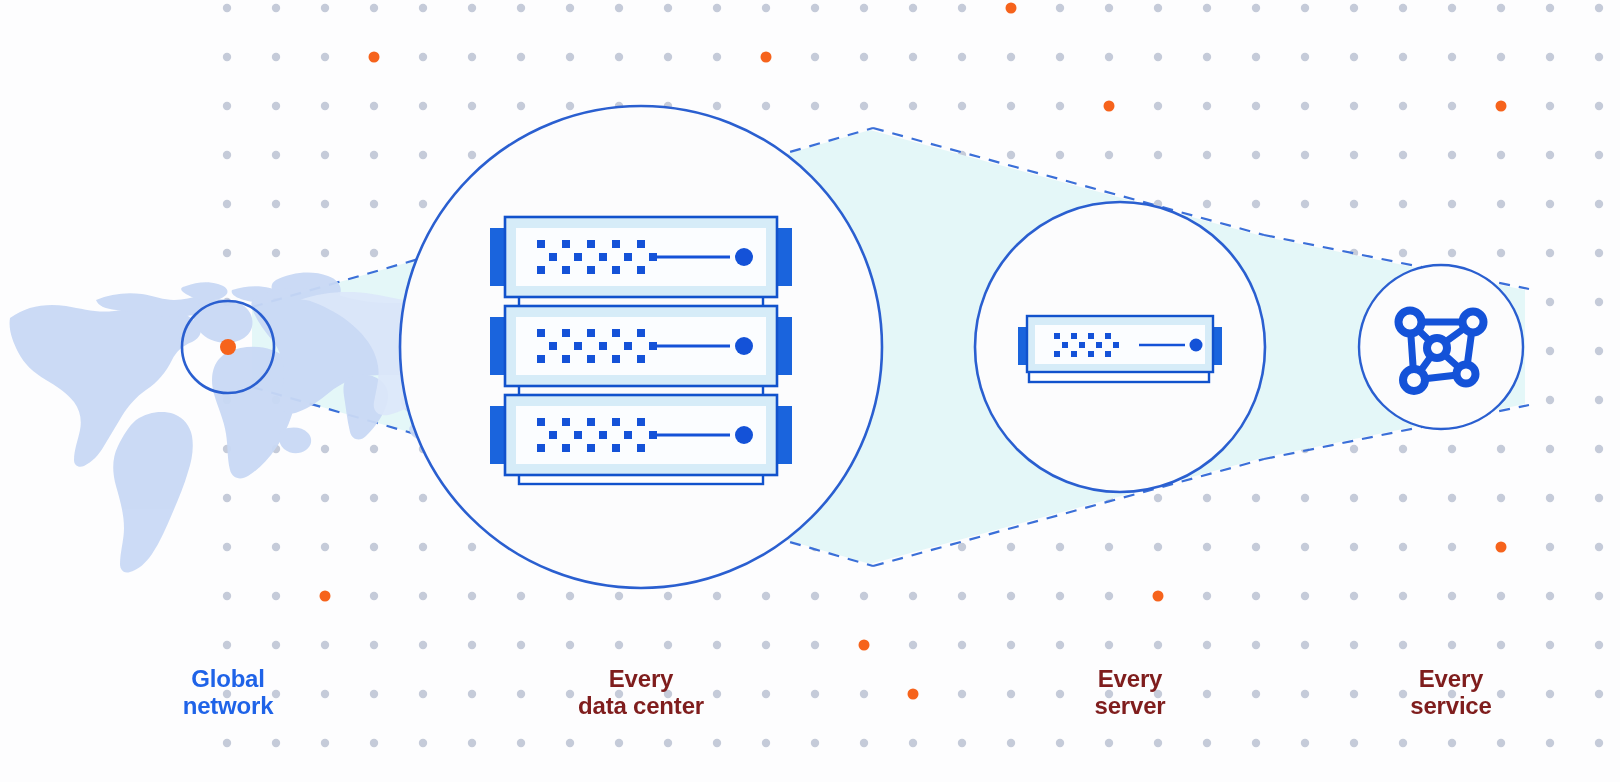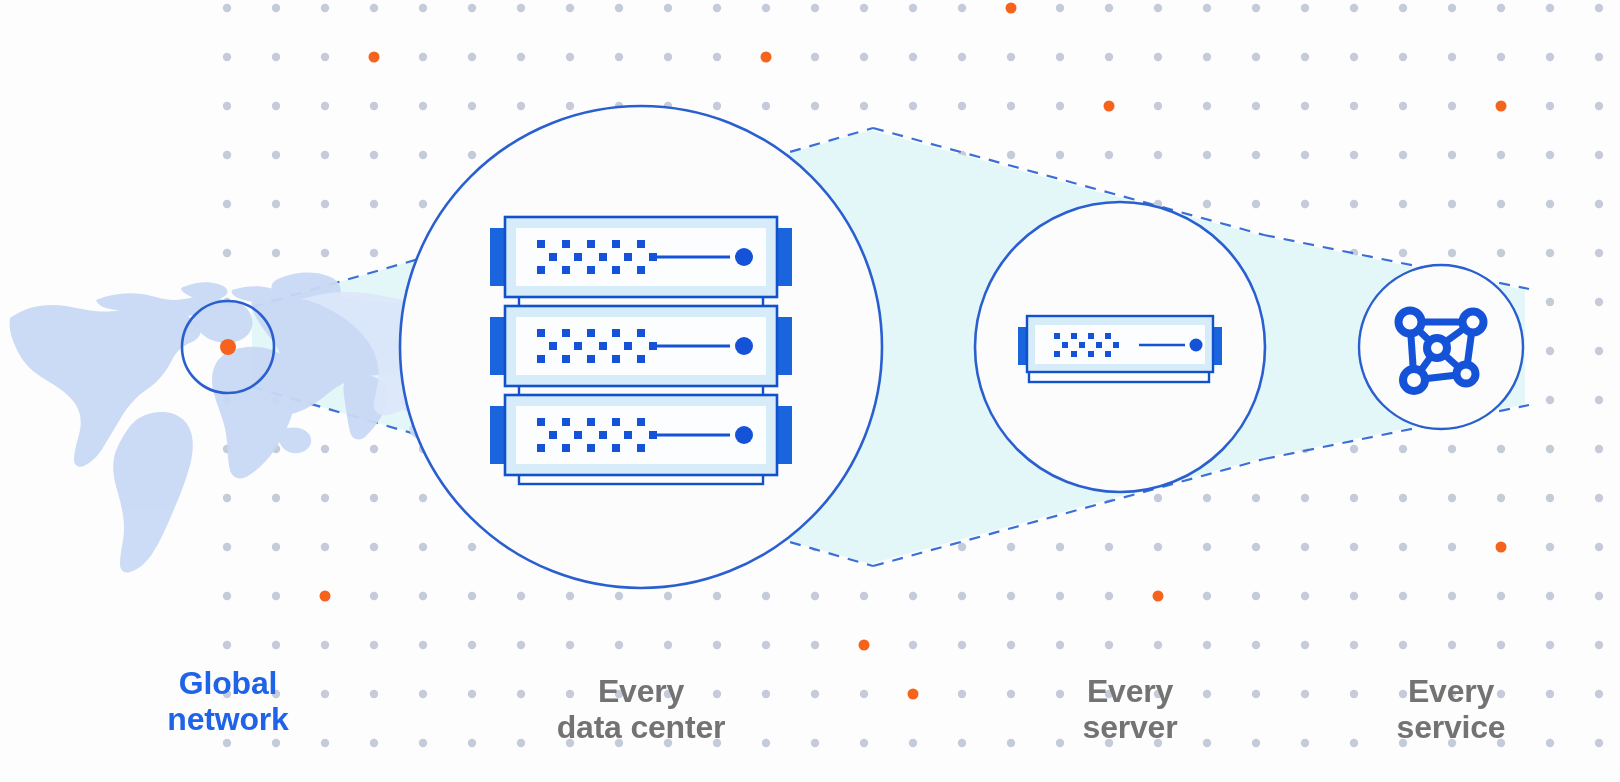--- a/index.html
+++ b/index.html
@@ -20,27 +20,27 @@
   #stage svg.layer {
     position: absolute;
     top: 0;
     left: 0;
     width: 1620px;
     height: 782px;
   }
   .caption {
     position: absolute;
     text-align: center;
-    font-size: 32px;
+    font-size: 24px;
     line-height: 1.12;
     font-weight: 700;
     letter-spacing: -0.2px;
     white-space: pre;
   }
-  .caption.dark  { color: #737373; margin-top: 8px; }
+  .caption.dark  { color: #7f1d1d; }
   .caption.accent{ color: #1f63e8; }
   #cap-global       { left: 128px;  top: 666px; width: 200px; }
   #cap-datacenter   { left: 541px;  top: 666px; width: 200px; }
   #cap-server       { left: 1030px; top: 666px; width: 200px; }
   #cap-service      { left: 1351px; top: 666px; width: 200px; }
 </style>
 </head>
 <body>
 
 <div id="stage">

